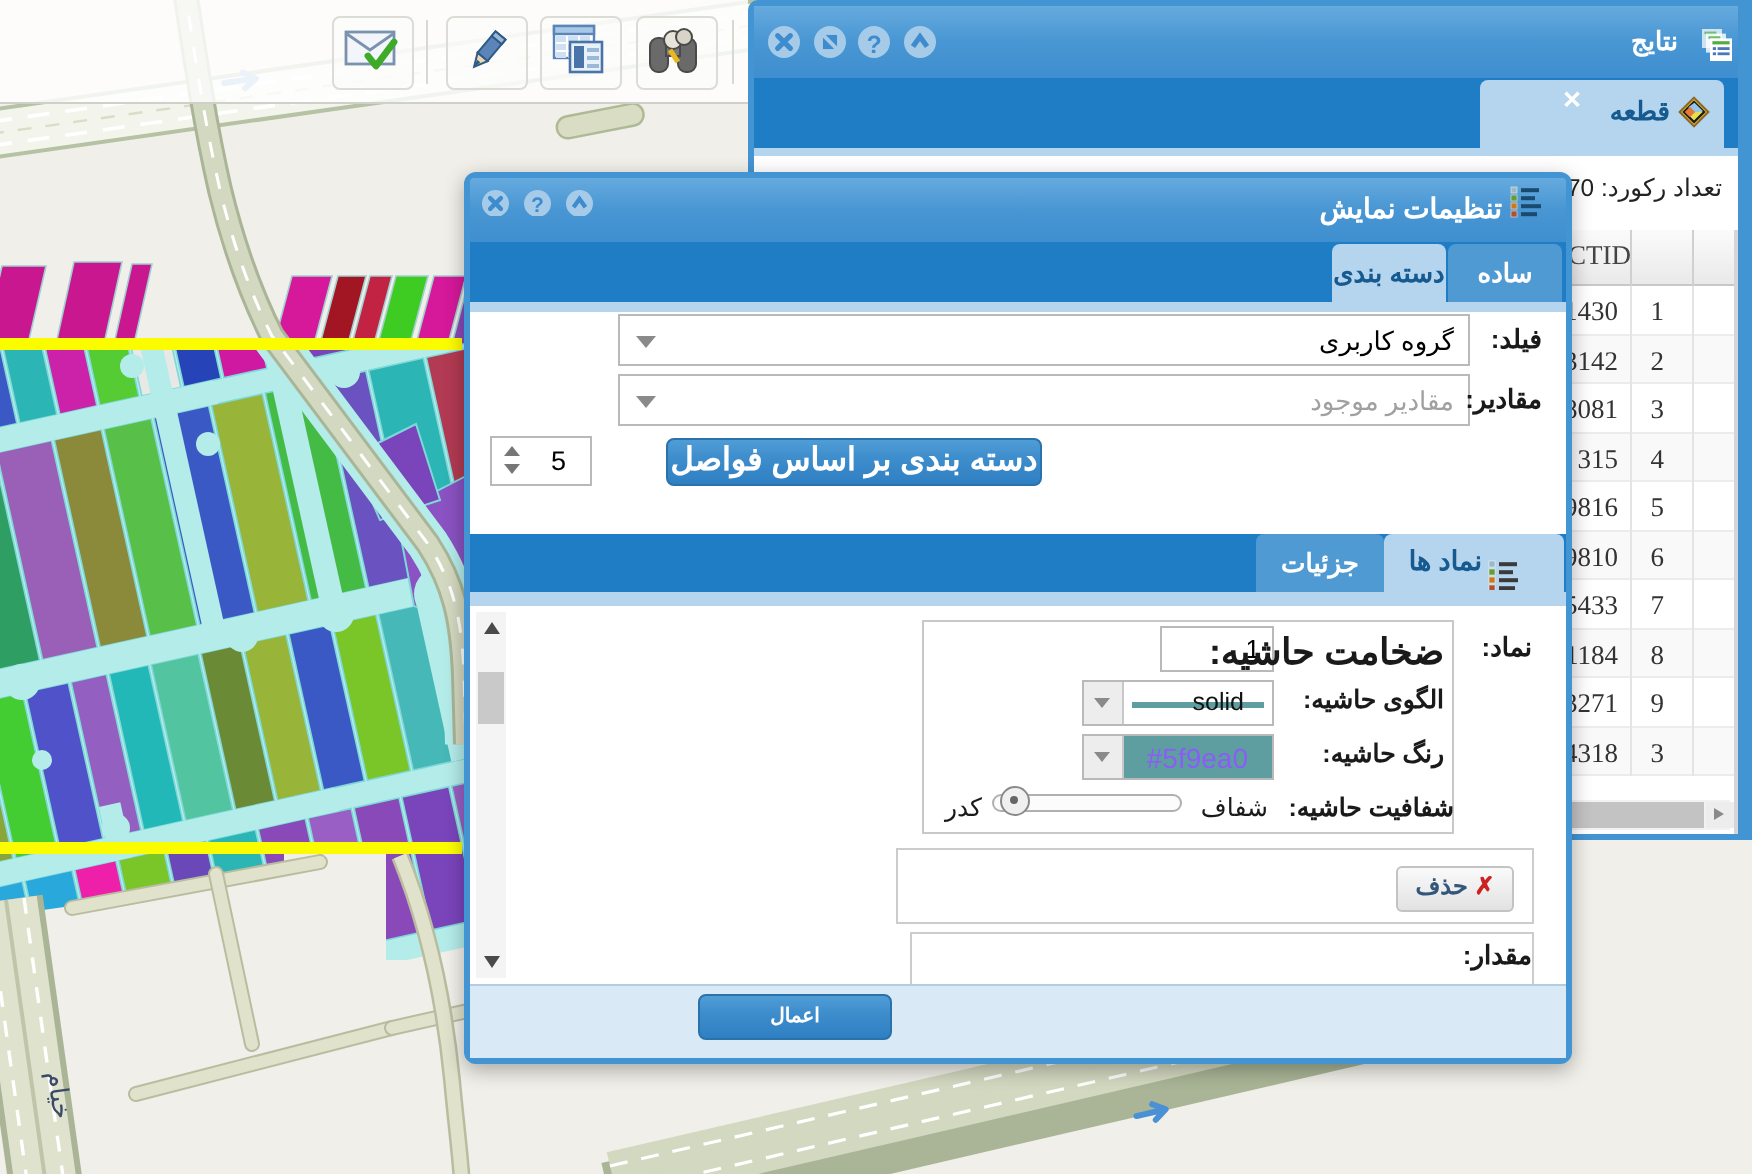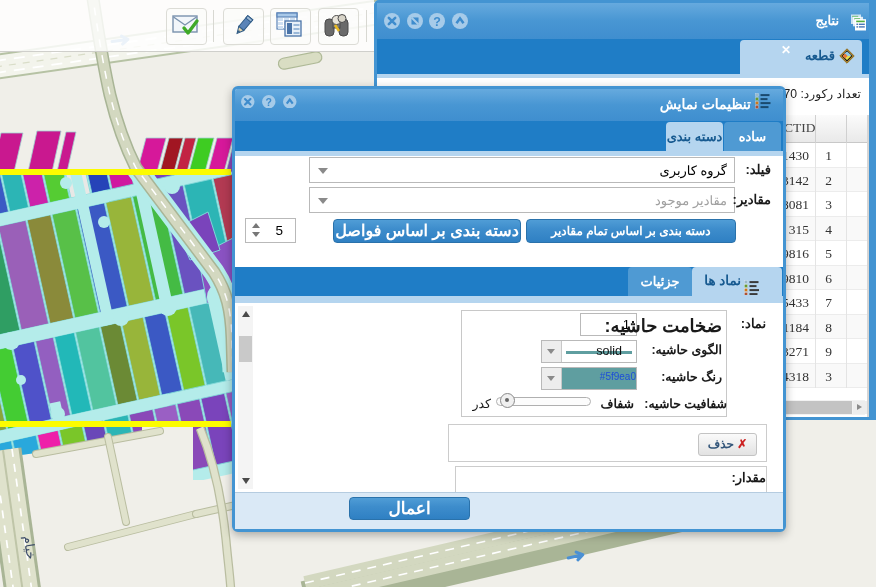--- a/index.html
+++ b/index.html
@@ -360,21 +360,20 @@
 <div class="flabel" style="right:12px;top:73px">فیلد:</div>
 <div class="ffield" style="left:74px;top:68px;width:426px;height:26px">
         <div style="position:absolute;right:7px;top:5px;font-size:13px">گروه کاربری</div>
         <div class="darr" style="left:8px;top:10px"></div>
       </div>
 <div class="flabel" style="right:12px;top:103px">مقادیر:</div>
 <div class="ffield" style="left:74px;top:98px;width:426px;height:26px">
         <div style="position:absolute;right:7px;top:5px;font-size:13px;color:#a0a0a0">مقادیر موجود</div>
         <div class="darr" style="left:8px;top:10px"></div>
       </div>
-<div class="bluebtn" style="left:291px;top:130px;width:210px;height:24px;line-height:22px">دسته بندی بر اساس تمام مقادیر</div>
 <div class="bluebtn" style="left:98px;top:130px;width:188px;height:24px;line-height:22px;font-size:16px">دسته بندی بر اساس فواصل به تعداد:</div>
 <div class="ffield" style="left:10px;top:129px;width:51px;height:25px">
         <div style="position:absolute;right:12px;top:4px;font-size:13.5px">5</div>
         <div class="abs" style="left:6px;top:4px;width:0;height:0;border-left:4.5px solid transparent;border-right:4.5px solid transparent;border-bottom:5px solid #777"></div>
         <div class="abs" style="left:6px;top:13px;width:0;height:0;border-left:4.5px solid transparent;border-right:4.5px solid transparent;border-top:5px solid #777"></div>
       </div>
 <div class="tabstrip" style="top:178px;height:29px"></div>
 <div class="tab-on" style="right:1px;top:178px;width:90px;height:29px"></div>
 <div class="abs" style="right:42px;top:183px;font-size:13.5px;font-weight:bold;color:#175a90;z-index:3">نماد ها</div>
 <svg class="abs" style="left:509px;top:191px" width="15" height="15">
@@ -407,28 +406,28 @@
         </div>
         <div class="abs" style="left:24px;right:4px;top:10px;height:2.5px;background:#5f9ea0"></div>
         <div class="abs" style="right:14px;top:3px;font-size:12.5px;color:#111">solid</div>
       </div>
 <div class="flabel" style="right:61px;top:280px;font-size:12.5px">رنگ حاشیه:</div>
 <div class="ffield" style="left:306px;top:278px;width:96px;height:23px">
         <div class="abs" style="left:0;top:0;width:20px;height:21px;background:#ededed;border-right:1px solid #c8c8c8">
           <div class="darr" style="left:5px;top:8px;border-left-width:4px;border-right-width:4px;border-top-width:5px"></div>
         </div>
         <div class="abs" style="left:20px;right:0;top:0;height:21px;background:#5f9ea0"></div>
-        <div class="abs" style="right:0;top:3px;font-size:10px;color:#1d4ed8">#5f9ea0</div>
+        <div class="abs" style="right:12px;top:3px;font-size:14px;color:#8b5cf6">#5f9ea0</div>
       </div>
 <div class="flabel" style="right:56px;top:307px;font-size:12.5px">شفافیت حاشیه:</div>
-<div class="flabel" style="right:149px;top:307px;font-size:12.5px;font-weight:bold">شفاف</div>
+<div class="flabel" style="right:149px;top:307px;font-size:12.5px;font-weight:normal">شفاف</div>
 <div class="abs" style="left:261px;top:308px;width:95px;height:9px;background:#fcfcfc;border:1px solid #b0b0b0;border-radius:5px"></div>
 <div class="abs" style="left:265px;top:304px;width:15px;height:15px;border-radius:50%;background:#f0f0f0;border:1.5px solid #8a8a8a">
         <div class="abs" style="left:4px;top:4px;width:4px;height:4px;border-radius:50%;background:#666"></div>
       </div>
 <div class="flabel" style="right:292px;top:307px;font-size:12.5px;font-weight:normal">کدر</div>
 <div class="abs" style="left:213px;top:335px;width:319px;height:38px;border:1px solid #ccc;background:#fff"></div>
 <div class="abs" style="left:463px;top:344px;width:59px;height:23px;background:linear-gradient(#fafafa,#e2e2e2);border:1px solid #c3c3c3;border-radius:3px;text-align:center"><span style="color:#cc2222;font-weight:bold;font-size:12px">✗</span><span style="color:#33567a;font-weight:bold;font-size:12px"> حذف</span></div>
 <div class="abs" style="left:220px;top:377px;width:312px;height:50px;border:1px solid #ccc;background:#fff"></div>
 <div class="flabel" style="right:17px;top:381px">مقدار:</div>
 <div class="abs" style="left:0;right:0;top:403px;height:37px;background:#dae9f6;border-top:1px solid #b5cce0"></div>
-<div class="bluebtn" style="left:114px;top:408px;width:121px;height:23px;line-height:21px;font-size:17px">اعمال</div>
+<div class="bluebtn" style="left:114px;top:408px;width:97px;height:23px;line-height:21px;font-size:10px">اعمال</div>
 </div>
 </div>
 </body></html>

